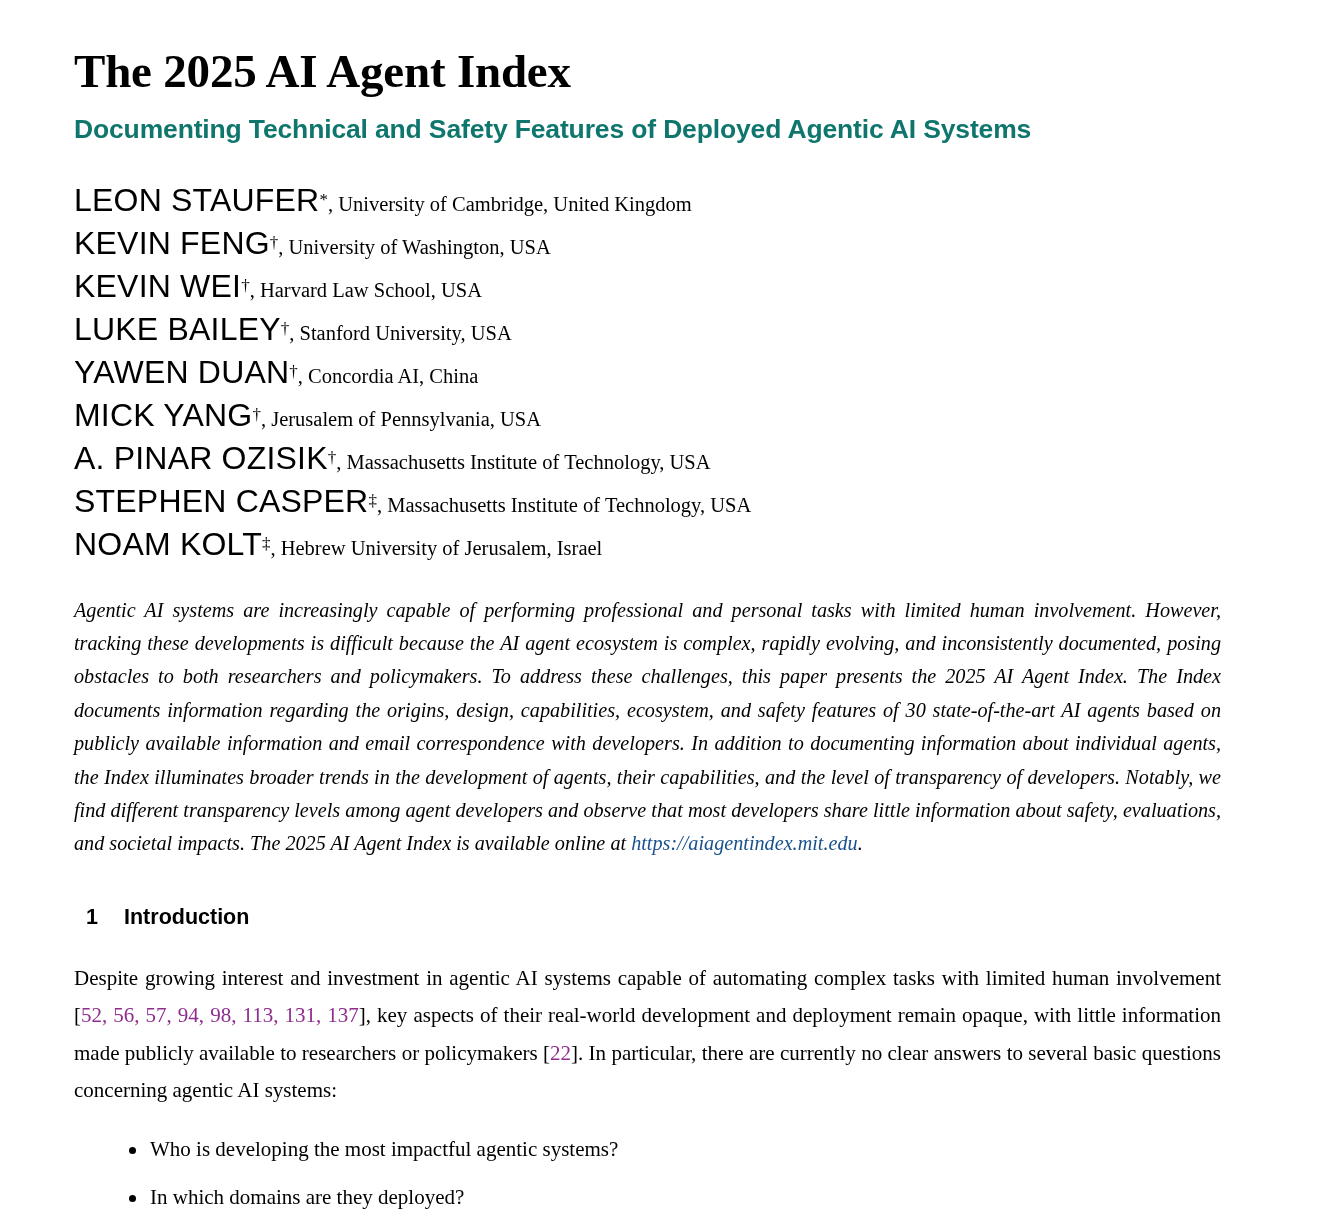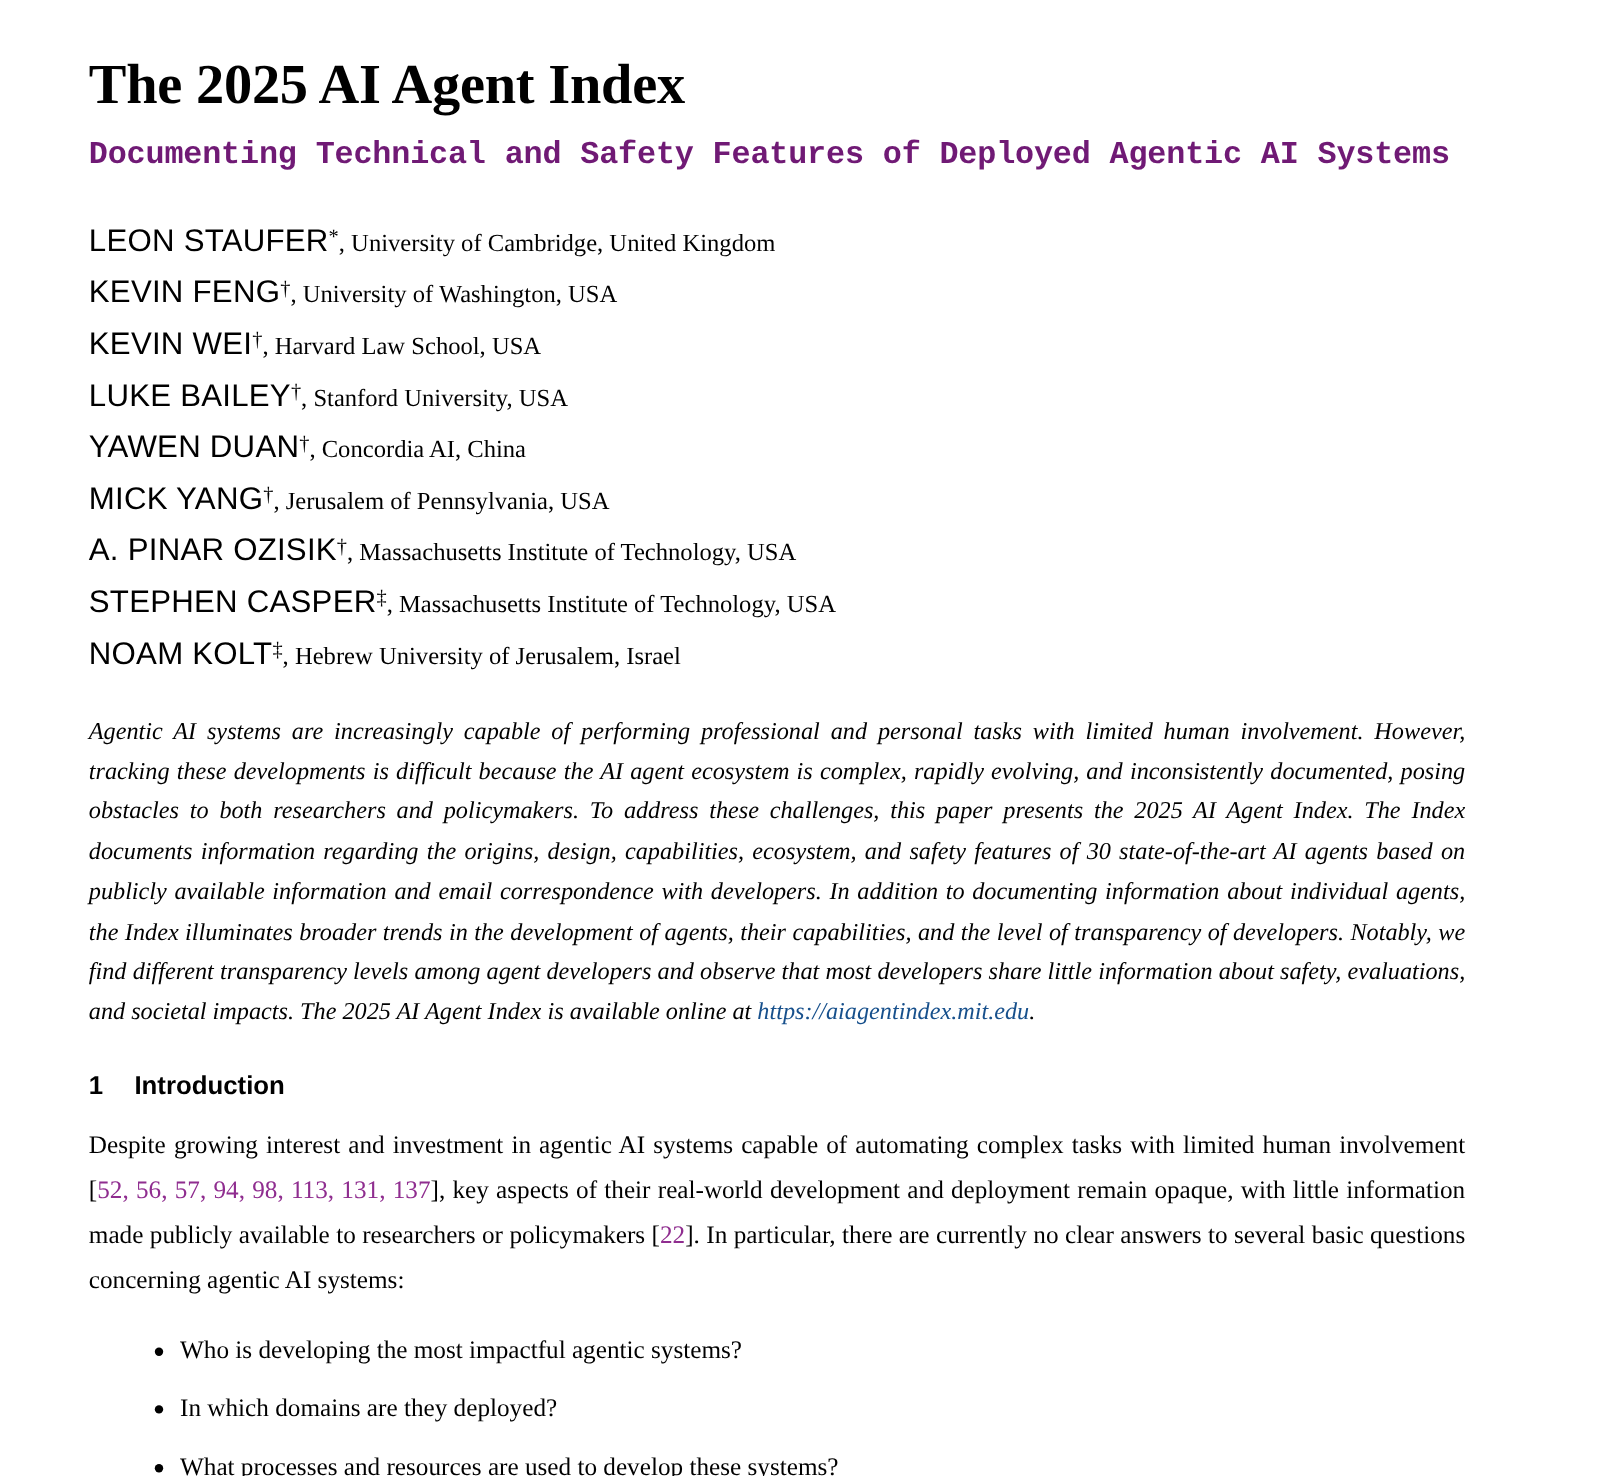--- a/index.html
+++ b/index.html
@@ -39,46 +39,46 @@
     font-size: 47px;
     line-height: 1.0;
     letter-spacing: -0.2px;
     margin: 0;
     padding-top: 48px;
     color: #000;
     white-space: nowrap;
   }
 
   .doc-subtitle {
-    font-family: Liberation Mono, monospace;
+    font-family: Liberation Sans, sans-serif;
     font-weight: bold;
     font-size: 26.5px;
     line-height: 1.0;
     letter-spacing: -0.15px;
     margin: 0;
     padding-top: 21px;
-    color: #701a75;
+    color: #0f766e;
     white-space: nowrap;
   }
 
   
   .authors {
     margin: 0;
     padding: 0;
     list-style: none;
     padding-top: 36px;
   }
   .author-row {
     line-height: 43px;
     height: 43px;
     white-space: nowrap;
   }
   .author-name {
     font-family: "Liberation Sans", "DejaVu Sans", sans-serif;
-    font-size: 26px;
+    font-size: 32px;
     font-weight: normal;
     letter-spacing: 0.2px;
     color: #000;
   }
   .author-mark {
     font-family: "Liberation Serif", "DejaVu Serif", serif;
     font-size: 17px;
     vertical-align: super;
     line-height: 0;
     letter-spacing: 0;
@@ -103,21 +103,21 @@
     font-style: italic;
   }
 
   a.ext-link, .ext-link {
     color: #17508c;
     text-decoration: none;
   }
 
   
   .section-head {
-    margin: 0;
+    margin: 12px;
     padding-top: 30px;
     font-family: "Liberation Sans", "DejaVu Sans", sans-serif;
     font-weight: bold;
     font-size: 21.5px;
     line-height: 28px;
     color: #000;
   }
   .section-num {
     display: inline-block;
     width: 38px;

